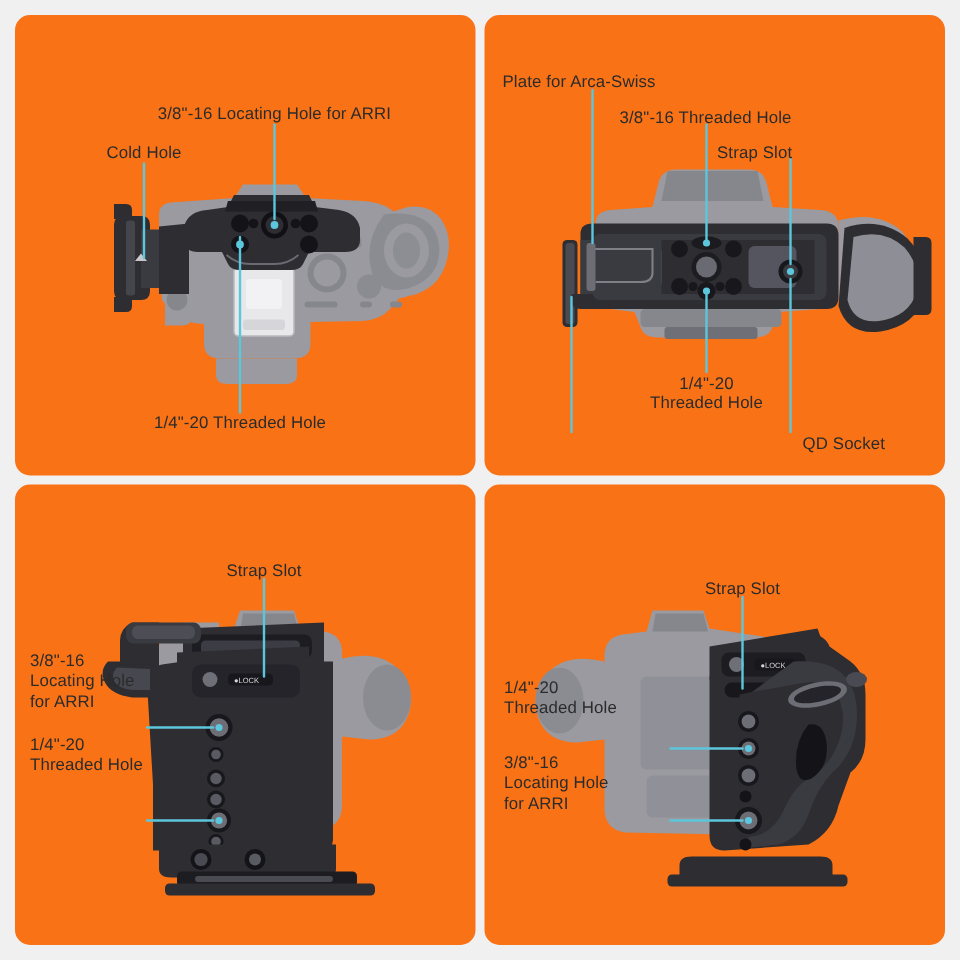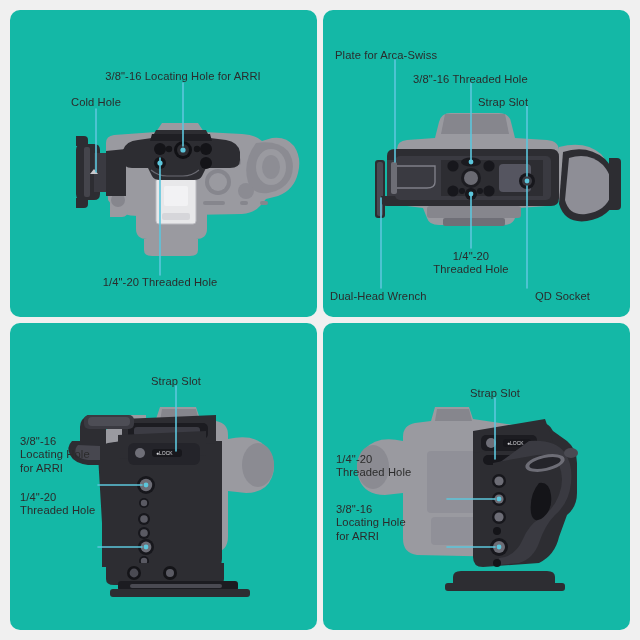--- a/index.html
+++ b/index.html
@@ -20,21 +20,21 @@
     background: #f0f0f0;
     display: grid;
     grid-template-columns: 1fr 1fr;
     grid-template-rows: 1fr 1fr;
     gap: 6px;
     padding: 10px;
     box-sizing: border-box;
   }
   .panel {
     position: relative;
-    background: #14b8a6;
+    background: #f97316;
     border-radius: 10px;
     overflow: hidden;
   }
   .panel svg {
     position: absolute;
     left: 0;
     top: 0;
     width: 100%;
     height: 100%;
     display: block;
@@ -177,21 +177,20 @@
         <circle cx="148" cy="184" r="2.4"></circle>
         <circle cx="204" cy="171" r="2.4"></circle>
       </g>
     </svg>
 
     <div class="lbl l" style="left:12px; top:39px; width:200px;">Plate for Arca-Swiss</div>
     <div class="lbl l" style="left:90px; top:63px; width:200px;">3/8"-16 Threaded Hole</div>
     <div class="lbl l" style="left:155px; top:86px; width:120px;">Strap Slot</div>
     <div class="lbl c" style="left:88px; top:240px; width:120px;">1/4"-20
 Threaded Hole</div>
-    <div class="lbl l" style="left:7px; top:280px; width:180px;">Dual-Head Wrench</div>
     <div class="lbl l" style="left:168px; top:280px; width:120px;margin-left:44px;">QD Socket</div>
   </div>
 
   <div class="panel">
     <svg viewBox="0 0 307 307" preserveAspectRatio="none">
       <g>
         <path fill="#9a9aa0" d="M94 115 Q94 102 110 100 L146 96 L150 84 L186 84 L190 96 L206 98
           Q218 100 218 112 L218 118 L236 120 Q250 122 250 136 L250 152 Q250 164 236 166 L218 168
           L218 214 Q218 228 204 230 L108 232 Q94 232 94 218 Z"></path>
         <path fill="#86868d" d="M152 86 L186 86 L189 98 L150 98 Z"></path>

